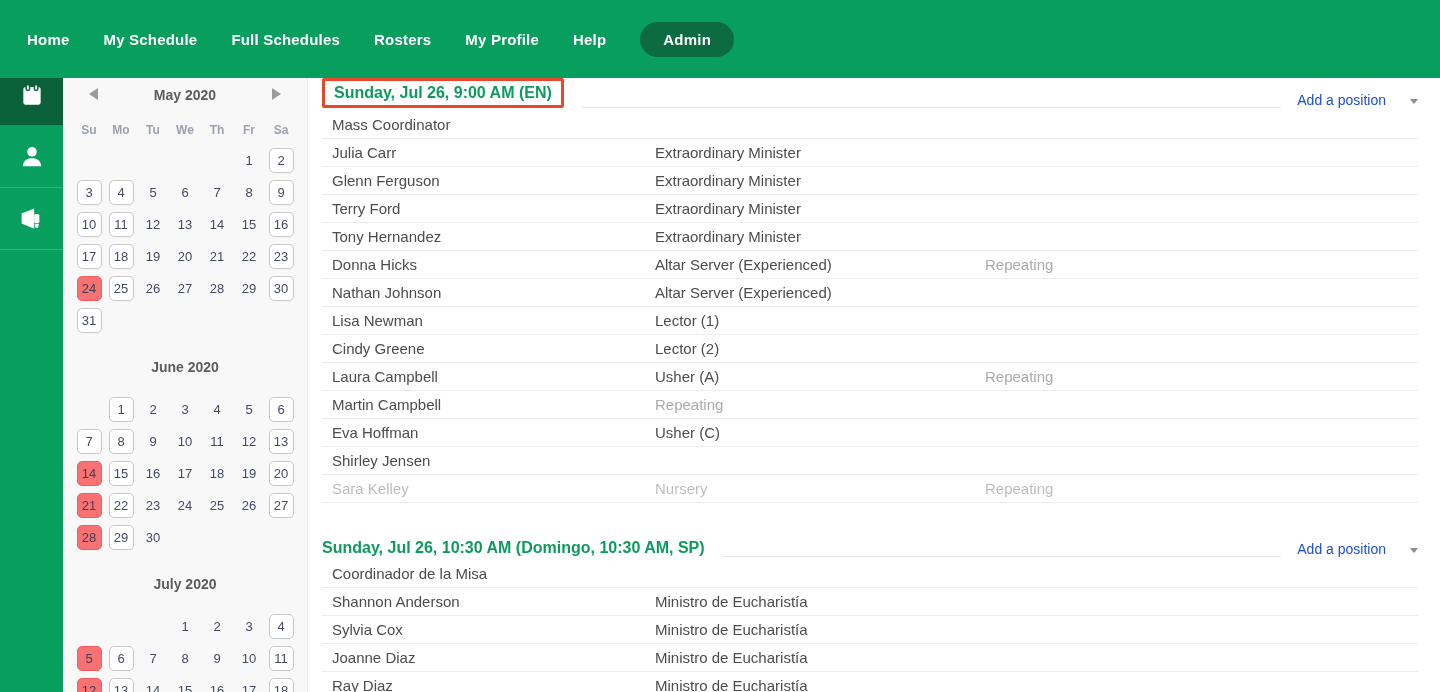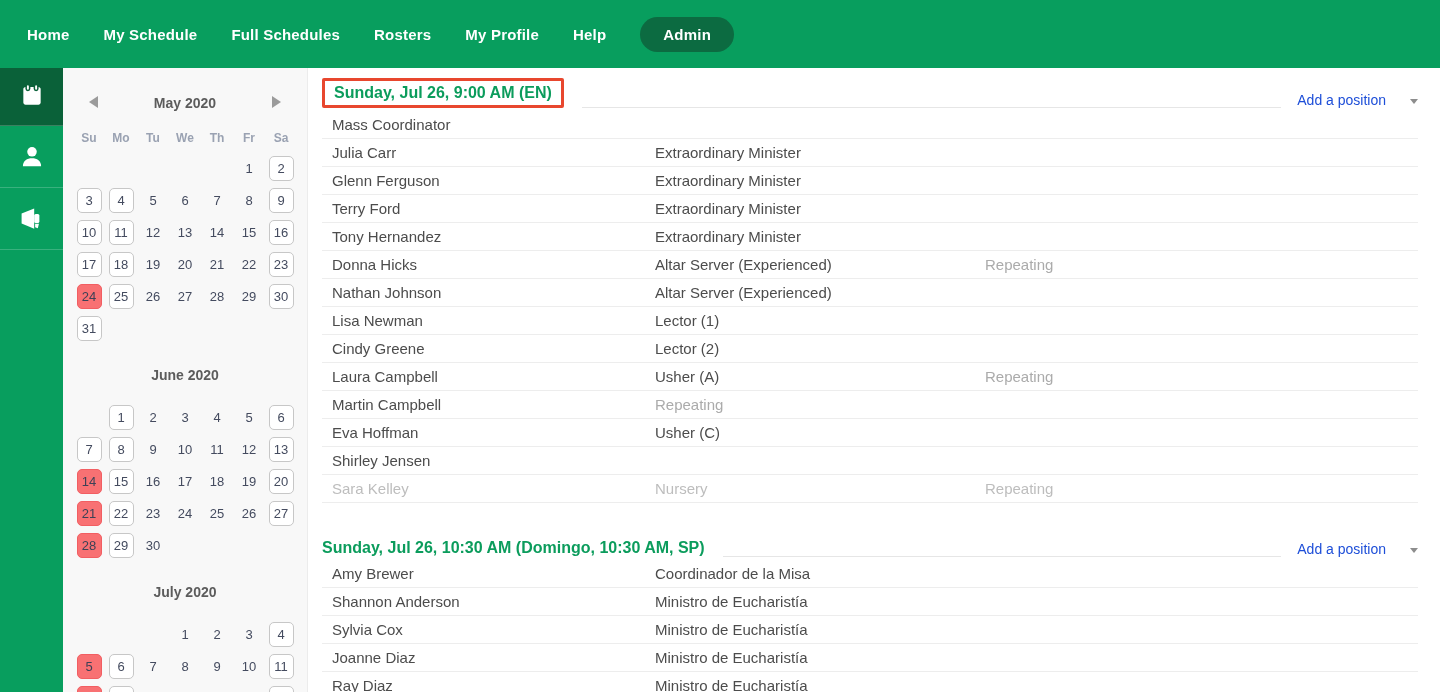--- a/index.html
+++ b/index.html
@@ -5,36 +5,36 @@
   :root{
     --green:#089E5E; --dkgreen:#0C6B41; --dkgreen2:#0A6139;
     --red:#F87173; --red-border:#F25E62; --annot:#E8472E; --title-green:#0B9C5C;
   }
   *{box-sizing:border-box}
   html,body{margin:0;padding:0}
   body{width:1440px;height:692px;overflow:hidden;background:#fff;
        font-family:"Liberation Sans",sans-serif;position:relative}
 
   
-  .topnav{position:absolute;top:0;left:0;width:100%;height:68px;background:var(--green);
+  .topnav{position:absolute;top:0;left:0;width:100%;height:78px;background:var(--green);
           display:flex;align-items:center;padding-left:27px;gap:34px;z-index:5}
   .nav-item{color:#fff;font-size:15px;font-weight:700;cursor:pointer;white-space:nowrap;letter-spacing:.2px}
   .nav-item.active{background:var(--dkgreen);padding:9px 23px;border-radius:18px}
 
   
   .iconbar{position:absolute;top:64px;left:0;width:63px;bottom:0;background:var(--green)}
   .icon-tile{height:62px;display:flex;align-items:center;justify-content:center;
              border-bottom:1px solid rgba(255,255,255,.20);cursor:pointer}
   .icon-tile.active{background:var(--dkgreen2)}
   .icon-tile svg{display:block}
 
   
   .calpanel{position:absolute;top:64px;left:63px;width:245px;bottom:0;background:#f8f8f8;
             border-right:1px solid #ececec;padding-top:22px;overflow:hidden}
-  .month{width:224px;margin:8px auto}
+  .month{width:224px;margin:0 auto}
   .month + .month{margin-top:22px}
   .month-head{position:relative;height:17px;text-align:center;margin-bottom:18px}
   .month.has-dow .month-head{margin-bottom:20px}
   .month-title{font-size:14px;font-weight:700;color:#5c5c5c}
   .cal-arrow{position:absolute;top:2px;width:0;height:0;cursor:pointer;
              border-top:6px solid transparent;border-bottom:6px solid transparent}
   .cal-arrow.prev{left:16px;border-right:9px solid #9b9b9b}
   .cal-arrow.next{right:16px;border-left:9px solid #9b9b9b}
   .dow-row{display:grid;grid-template-columns:repeat(7,32px);margin-bottom:7px}
   .dow{font-size:12px;font-weight:700;color:#9aa2b2;text-align:center}
@@ -329,21 +329,20 @@
     <section class="section">
       <div class="section-head">
         <span class="section-title">Sunday, Jul 26, 10:30 AM (Domingo, 10:30 AM, SP)</span>
         <span class="head-line"></span>
         <div class="add-position">
           <span>Add a position</span>
           <span class="caret"></span>
         </div>
       </div>
       <div class="row">
-        <span class="cell name">Amy Brewer</span>
         <span class="cell position">Coordinador de la Misa</span>
         <span class="cell note"></span>
       </div>
       <div class="row">
         <span class="cell name">Shannon Anderson</span>
         <span class="cell position">Ministro de Eucharistía</span>
         <span class="cell note"></span>
       </div>
       <div class="row">
         <span class="cell name">Sylvia Cox</span>

